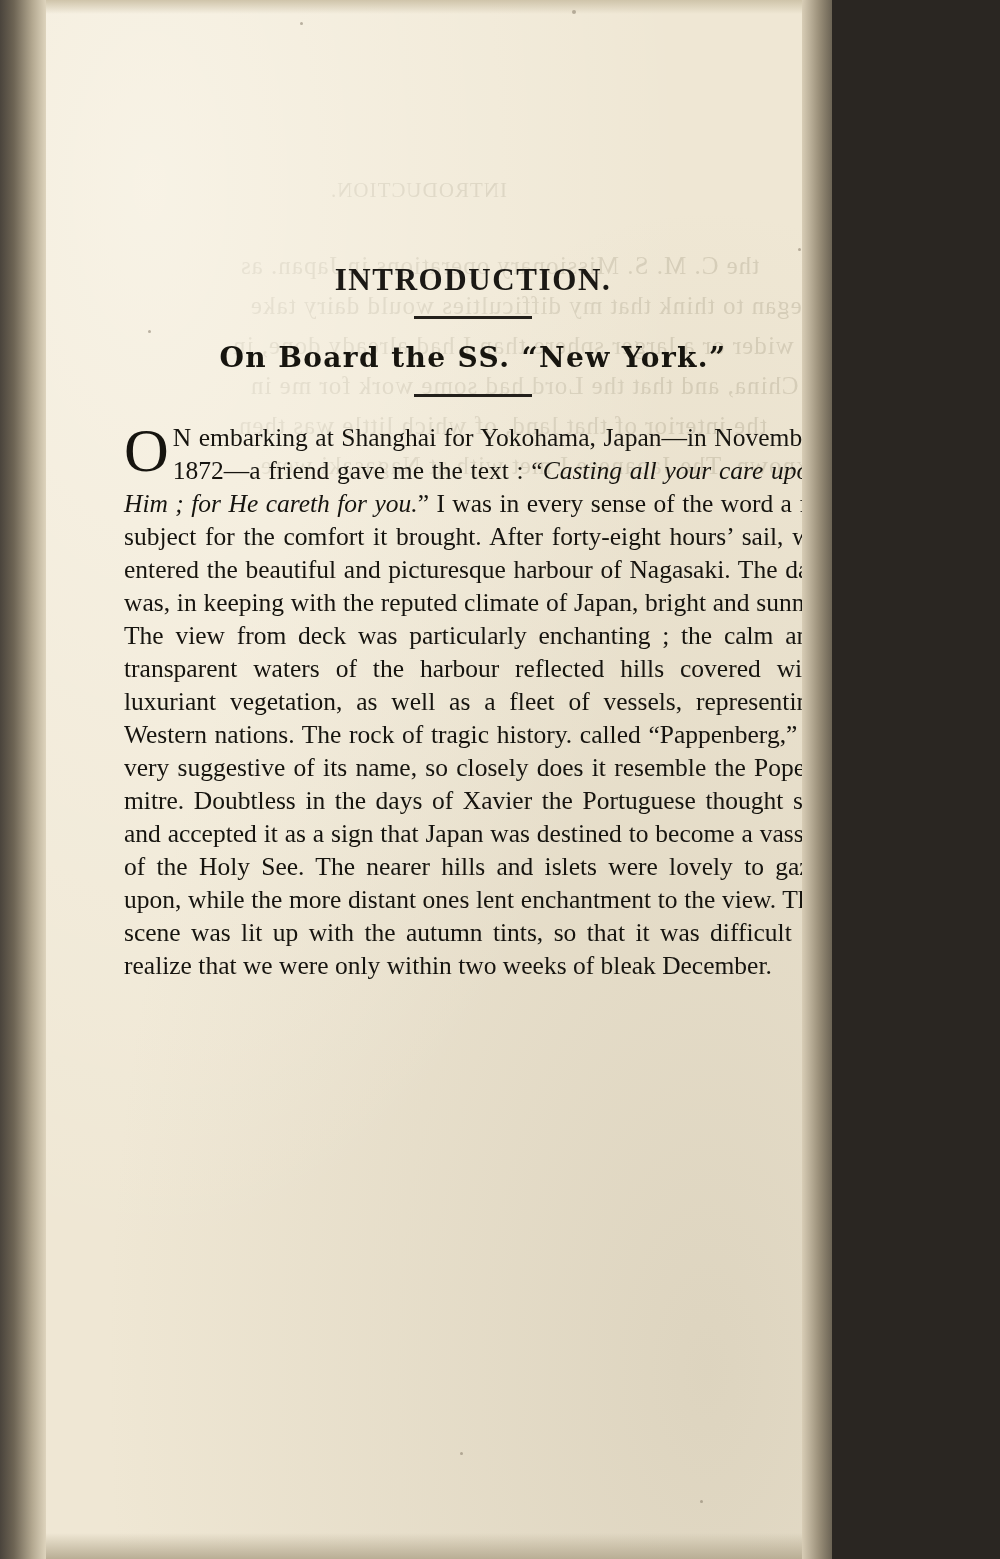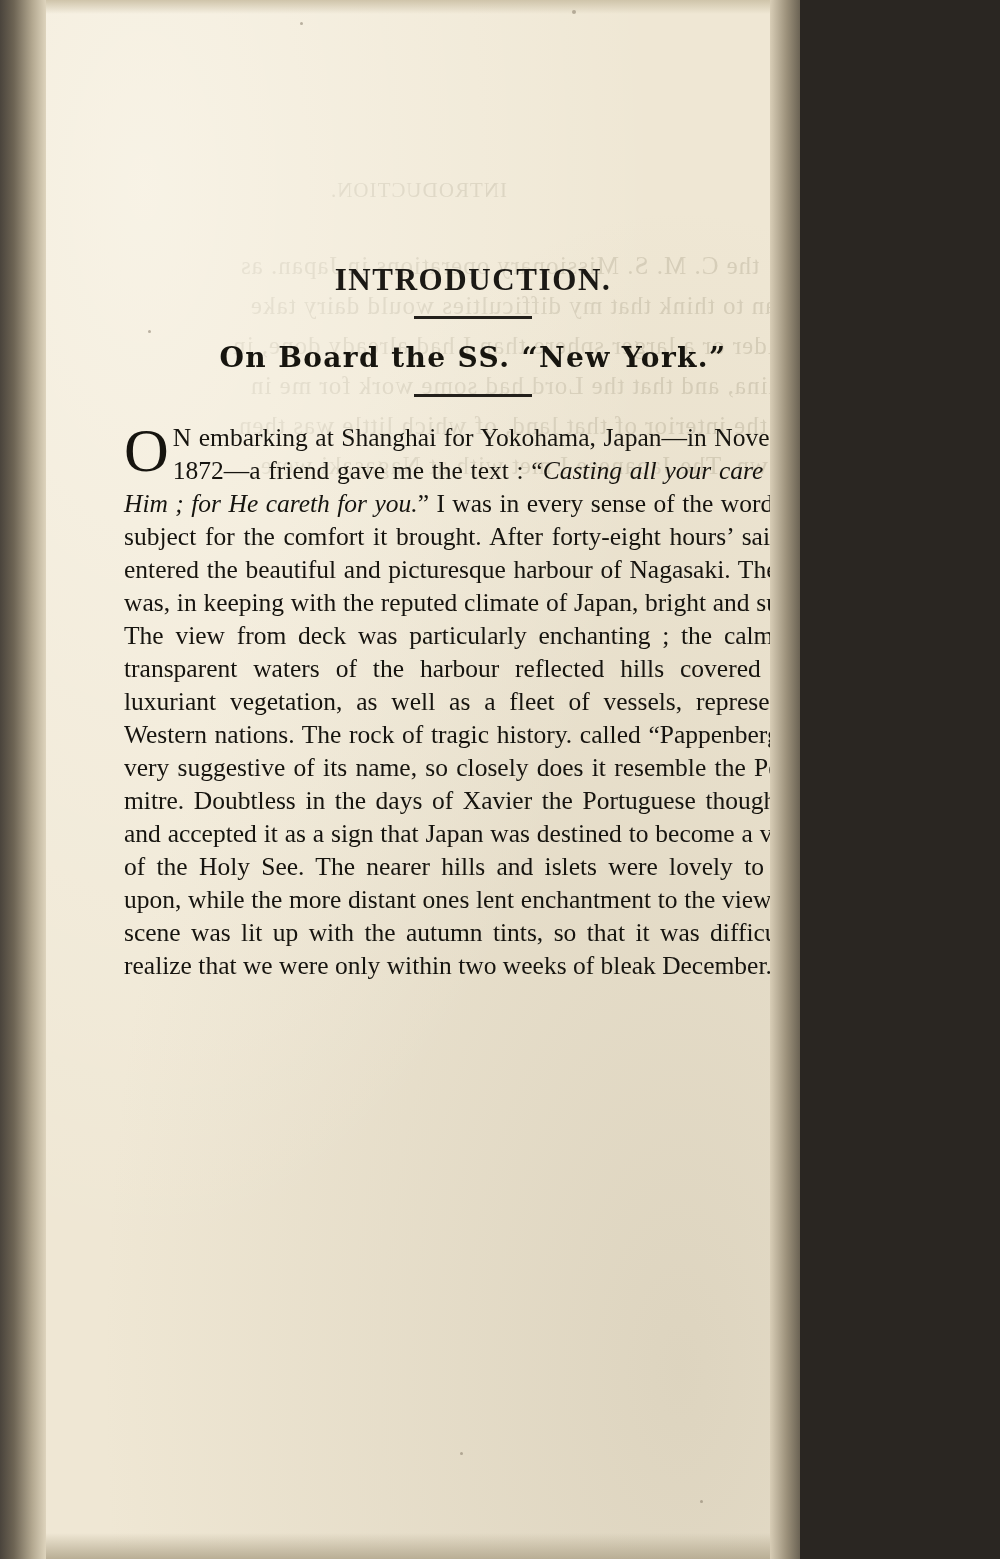--- a/index.html
+++ b/index.html
@@ -13,20 +13,21 @@
     overflow: hidden;
     font-family: "Liberation Serif", serif;
   }
 
   #page {
     position: relative;
     width: 800px;
     height: 1559px;
     background: #efe7d4;
     overflow: hidden;
+    padding-left: 32px;
   }
 
   
   .gutter-left {
     position: absolute;
     left: 0; top: 0;
     width: 46px; height: 100%;
     background: linear-gradient(to right, #4a443c 0%, #6d6454 30%, #b3a890 70%, #ded4bd 100%);
     z-index: 5;
   }

